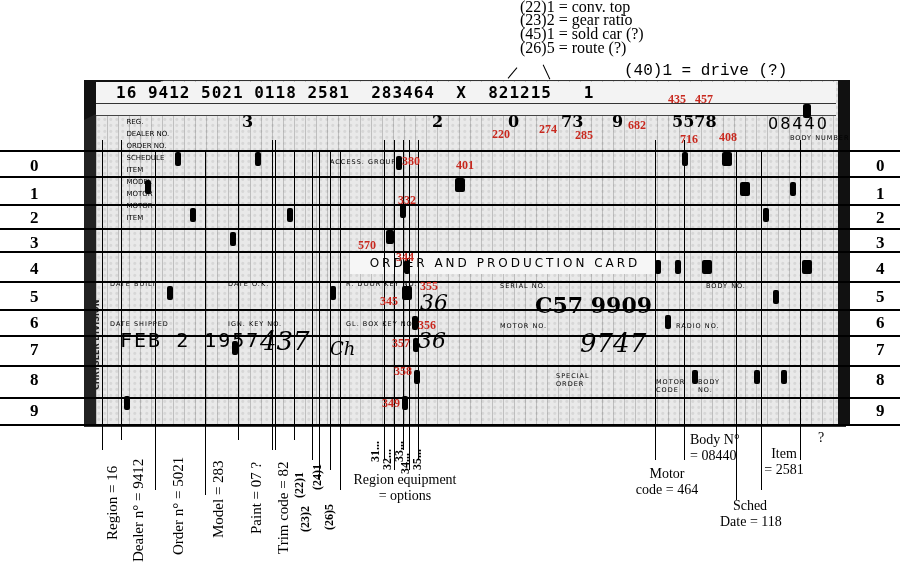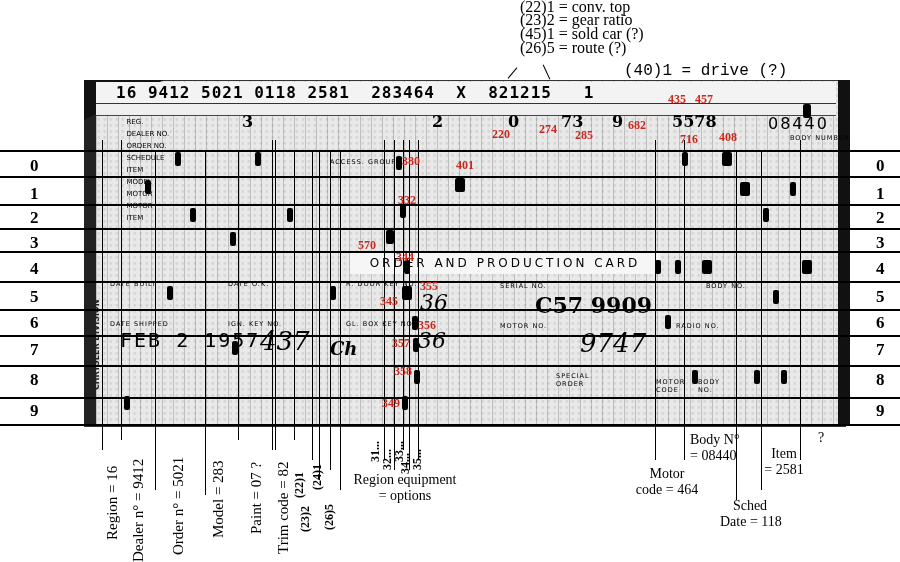--- a/index.html
+++ b/index.html
@@ -74,21 +74,21 @@
 <div class="field-label" style="left:330px;top:158px;">ACCESS. GROUP</div>
 
 <div class="banner">ORDER AND PRODUCTION CARD</div>
 
 <div class="field-label" style="left:110px;top:280px;">DATE BUILT</div>
 <div class="field-label" style="left:228px;top:280px;">DATE O.K.</div>
 <div class="field-label" style="left:110px;top:320px;">DATE SHIPPED</div>
 <div class="hand" style="left:120px;top:328px;font-style:normal;font-family:'DejaVu Sans Mono',monospace;letter-spacing:2px;font-size:20px;">FEB 2 1957</div>
 <div class="field-label" style="left:228px;top:320px;">IGN. KEY NO.</div>
 <div class="hand" style="left:260px;top:326px;font-size:26px;">437</div>
-<div class="hand" style="left:330px;top:338px;font-size:18px;font-weight:bold;">Ch</div>
+<div class="hand" style="left:330px;top:338px;font-size:18px;">Ch</div>
 <div class="field-label" style="left:346px;top:280px;">R. DOOR KEY NO.</div>
 <div class="hand" style="left:420px;top:290px;">36</div>
 <div class="field-label" style="left:346px;top:320px;">GL. BOX KEY NO.</div>
 <div class="hand" style="left:418px;top:328px;">36</div>
 <div class="field-label" style="left:500px;top:282px;">SERIAL NO.</div>
 <div class="stamp" style="left:535px;top:292px;">C57 9909</div>
 <div class="field-label" style="left:500px;top:322px;">MOTOR NO.</div>
 <div class="hand" style="left:580px;top:328px;font-size:26px;">9747</div>
 <div class="field-label" style="left:706px;top:282px;">BODY NO.</div>
 <div class="field-label" style="left:676px;top:322px;">RADIO NO.</div>

